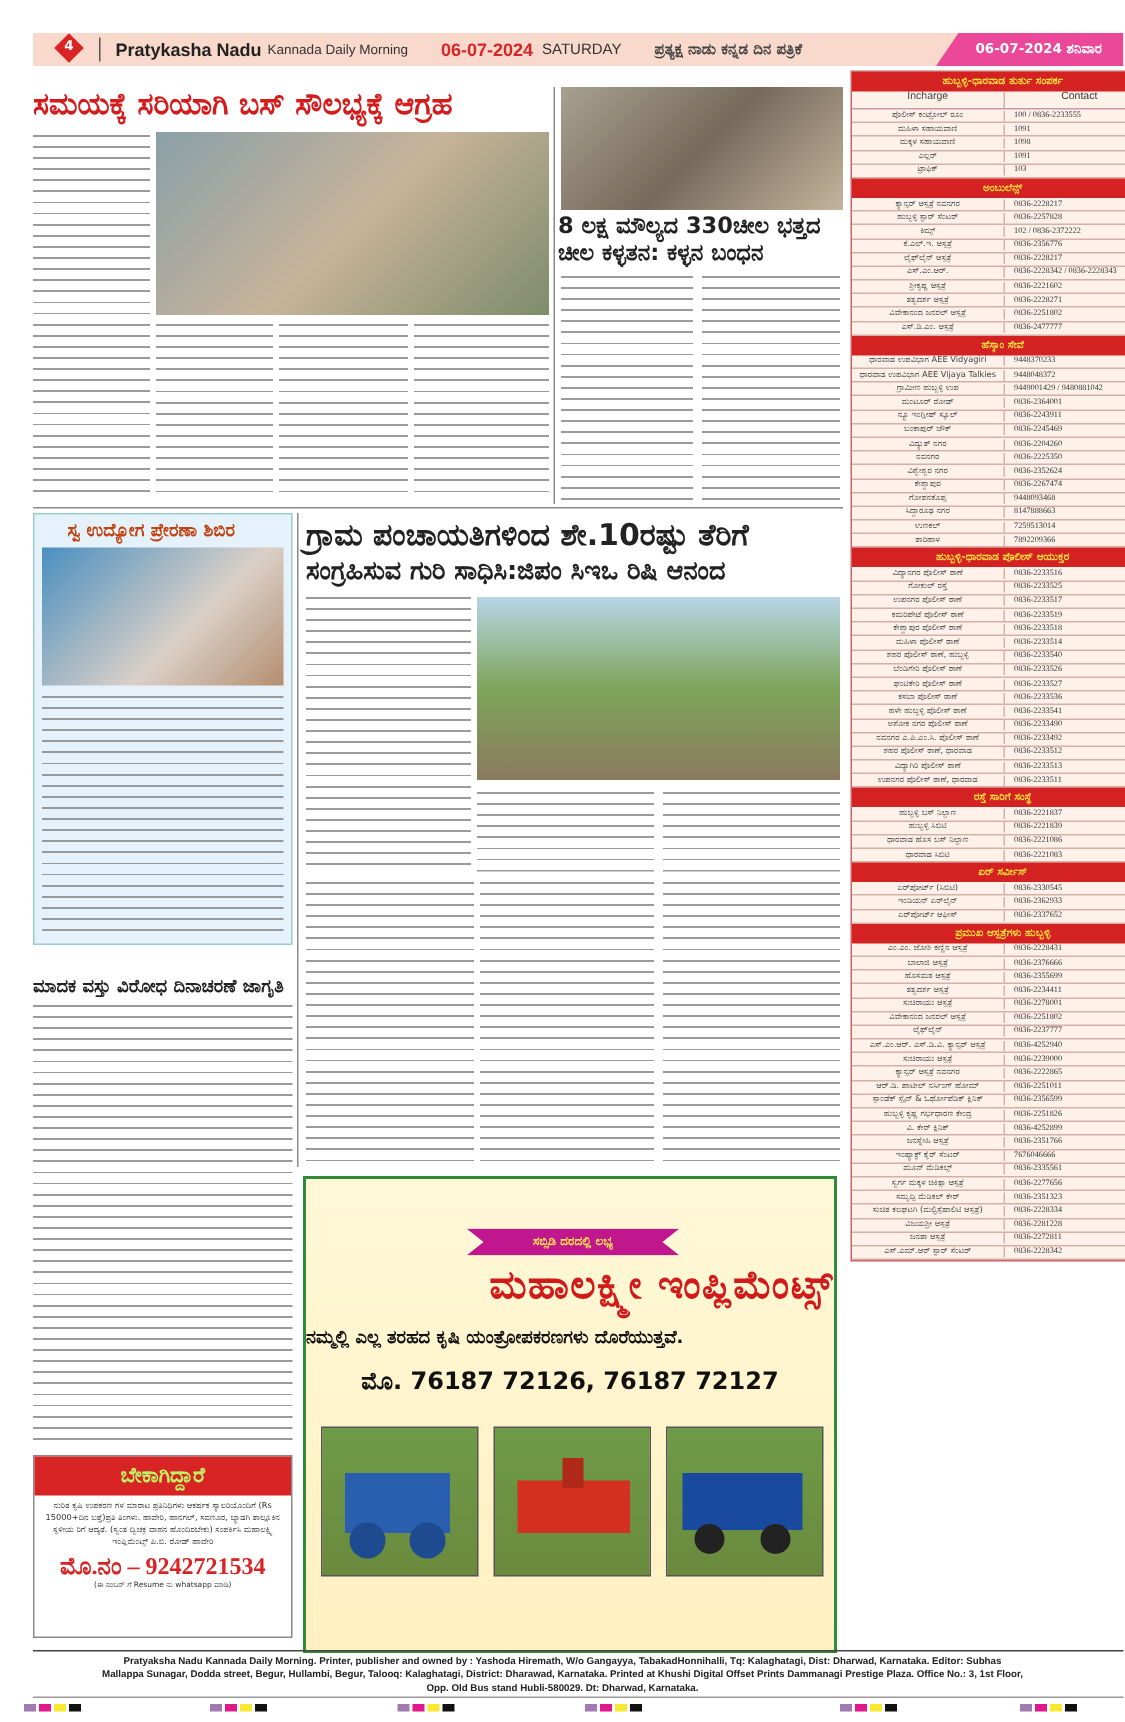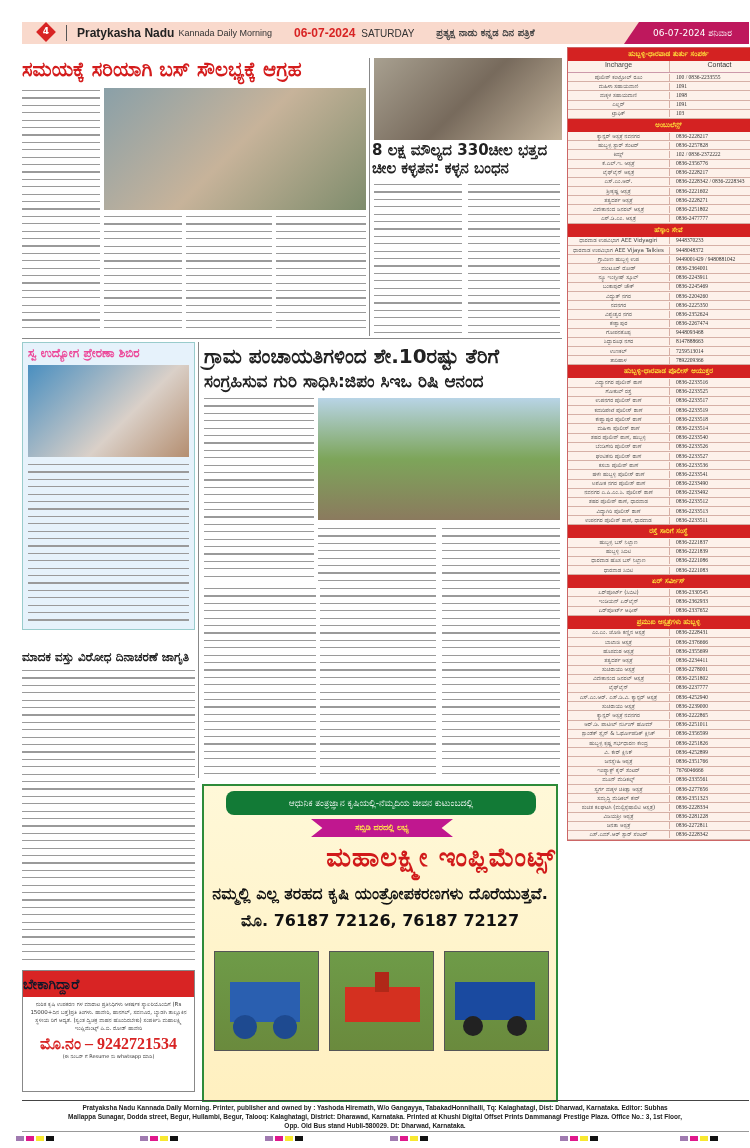--- a/index.html
+++ b/index.html
@@ -7,44 +7,44 @@
 .hdr{position:absolute;left:22px;top:22px;width:727px;height:22px;background:#f9d9cc;display:flex;align-items:center}
 .pgno{width:22px;height:16px;margin-left:14px;position:relative}
 .pgno .dia{position:absolute;left:3px;top:0;width:14px;height:14px;background:#d82424;transform:rotate(45deg)}
 .pgno span{position:absolute;left:0;top:1px;width:20px;text-align:center;color:#fff;font-size:9px;font-weight:bold;z-index:2}
 .vsep{width:1px;height:16px;background:#555;margin:0 10px 0 8px}
 .brand{font-family:"Liberation Sans",sans-serif;font-weight:bold;font-size:12px;color:#222}
 .brand-sub{font-family:"Liberation Sans",sans-serif;font-size:9px;color:#333;margin-left:4px}
 .hdate{font-family:"Liberation Sans",sans-serif;font-weight:bold;font-size:12px;color:#d82424;margin-left:22px}
 .hday{font-family:"Liberation Sans",sans-serif;font-size:10px;color:#333;margin-left:6px}
 .kn-brand{font-size:10px;font-weight:bold;color:#444;margin-left:22px}
-.hred{position:absolute;right:0;top:0;height:22px;width:125px;background:#be185d;clip-path:polygon(12% 0,100% 0,100% 100%,0 100%);display:flex;align-items:center;justify-content:center;color:#fff;font-size:9px;font-weight:normal;padding-left:12px}
+.hred{position:absolute;right:0;top:0;height:22px;width:125px;background:#ec4899;clip-path:polygon(12% 0,100% 0,100% 100%,0 100%);display:flex;align-items:center;justify-content:center;color:#fff;font-size:9px;font-weight:bold;padding-left:12px}
 .col{position:absolute;font-size:5px;line-height:7px;color:#555;text-align:justify;overflow:hidden}
 .lines{background:repeating-linear-gradient(#fff 0 2px,#9a9a9a 2px 3.2px,#fff 3.2px 7.4px)}
 .h1{position:absolute;font-weight:bold;color:#d41c1c;font-size:20px;line-height:22px;white-space:nowrap}
 .h2{position:absolute;font-weight:bold;color:#222;white-space:nowrap}
 .photo{position:absolute;background:linear-gradient(135deg,#8aa0a8,#c7b39a 50%,#7e8c6c)}
 .rule{position:absolute;background:#888}
 .ad{position:absolute;left:202px;top:784px;width:356px;height:318px;background:linear-gradient(#fff8d8,#fff0c0);border:2px solid #2e8b3a}
 .ad .g1{position:absolute;left:22px;top:5px;width:310px;height:24px;background:#127a36;border-radius:8px;color:#fff;font-size:9px;text-align:center;line-height:24px}
 .ad .rib{position:absolute;left:107px;top:33px;width:142px;height:18px;background:#c0178f;clip-path:polygon(0 0,100% 0,92% 50%,100% 100%,0 100%,8% 50%);color:#ffe24a;font-size:8px;font-weight:bold;text-align:center;line-height:18px}
 .ad .big{position:absolute;left:0;width:100%;top:56px;text-align:right;color:#d11a1a;font-weight:bold;font-size:26px;letter-spacing:1px}
-.ad .sub{position:absolute;left:0;width:100%;top:98px;text-align:center;font-size:16px;font-weight:bold;color:#111}
+.ad .sub{position:absolute;left:0;width:100%;top:98px;font-size:12px;font-weight:bold;color:#111}
 .ad .ph{position:absolute;left:0;width:100%;top:125px;text-align:center;font-size:16px;font-weight:bold;color:#111}
 .ad .mach{position:absolute;top:165px;width:105px;height:100px;background:linear-gradient(#6e9b48,#6a8a3d);border:1px solid #555}
 .ad .foot{position:absolute;left:0;bottom:0;width:100%;height:22px;background:#127a36;color:#fff;font-size:8px;text-align:center;line-height:22px}
 .tbl{position:absolute;left:567px;top:47px;width:203px;border:1px solid #c66;background:#fdf1ea}
 .tbl .sec{background:#d42222;color:#ffdf3a;font-weight:bold;font-size:7px;text-align:center;height:13px;line-height:13px}
 .tbl .hd{display:flex;font-size:7px;color:#333;font-family:"Liberation Sans",sans-serif;height:12px;line-height:12px;border-bottom:1px solid #c9a}
 .tbl .row{display:flex;border-bottom:1px solid #d6b0a6;font-size:5.5px;min-height:9.2px;align-items:center}
 .tbl .c1{width:102px;text-align:center;border-right:1px solid #d6b0a6;color:#444;padding:0 2px;line-height:7px}
 .tbl .c2{flex:1;padding-left:6px;font-family:"Liberation Serif",serif;color:#333;line-height:7px;font-size:5.5px}
 .box{position:absolute;border:1px solid #888}
 .jobs{position:absolute;left:22px;top:970px;width:173px;height:122px;border:1px solid #888}
-.jobs .t{background:#d82424;color:#0f172a;font-weight:bold;font-size:14px;height:26px;line-height:26px}
+.jobs .t{background:#d82424;color:#bef264;font-weight:bold;font-size:14px;text-align:center;height:26px;line-height:26px}
 .jobs .tx{font-size:5.5px;color:#333;padding:3px 6px;line-height:8px;text-align:center}
 .jobs .ph{font-size:16px;font-weight:bold;color:#d82424;text-align:center;font-family:"Liberation Serif",serif}
 .jobs .note{font-size:5px;text-align:center;color:#333}
 .imprint{position:absolute;left:0;top:1103px;width:750px;text-align:center;font-family:"Liberation Sans",sans-serif;font-size:6.5px;color:#222;line-height:9px;font-weight:bold}
 .cmyk{position:absolute;top:1136px;display:flex;gap:2px}
 .cmyk i{display:block;width:8px;height:5px}
 </style>
 </head>
 <body>
 
@@ -71,40 +71,39 @@
 <div class="rule" style="left:369px;top:58px;width:1px;height:278px"></div>
 
 <div class="photo" style="left:374px;top:58px;width:188px;height:82px;background:linear-gradient(135deg,#a8a090,#776a5c 50%,#c4b49c)"></div>
 <div class="h2" style="left:372px;top:142px;font-size:15px;line-height:17px">8 ಲಕ್ಷ ಮೌಲ್ಯದ 330ಚೀಲ ಭತ್ತದ</div>
 <div class="h2" style="left:372px;top:160px;font-size:15px;line-height:17px">ಚೀಲ ಕಳ್ಳತನ: ಕಳ್ಳನ ಬಂಧನ</div>
 <div class="col lines" style="left:374px;top:182px;width:88px;height:152px"></div>
 <div class="col lines" style="left:468px;top:182px;width:92px;height:152px"></div>
 <div class="rule" style="left:22px;top:338px;width:540px;height:1px"></div>
 
 <div class="box" style="left:22px;top:342px;width:173px;height:288px;background:#e6f2fb;border-color:#9cc"></div>
-<div class="h2" style="left:28px;top:346px;font-size:12px;color:#ec4899">ಸ್ವ ಉದ್ಯೋಗ ಪ್ರೇರಣಾ ಶಿಬಿರ</div>
+<div class="h2" style="left:45px;top:346px;font-size:12px;color:#c2410c">ಸ್ವ ಉದ್ಯೋಗ ಪ್ರೇರಣಾ ಶಿಬಿರ</div>
 <div class="photo" style="left:28px;top:365px;width:161px;height:92px;background:linear-gradient(135deg,#4a8fc0,#dad0c8 60%,#b48e70)"></div>
 <div class="col lines" style="left:28px;top:462px;width:161px;height:164px;background:repeating-linear-gradient(#e6f2fb 0 2px,#9a9a9a 2px 3.2px,#e6f2fb 3.2px 7.4px)"></div>
 
 <div class="h2" style="left:22px;top:650px;font-size:12px">ಮಾದಕ ವಸ್ತು ವಿರೋಧ ದಿನಾಚರಣೆ ಜಾಗೃತಿ</div>
 <div class="col lines" style="left:22px;top:668px;width:173px;height:296px"></div>
 
 <div class="rule" style="left:198px;top:342px;width:1px;height:436px"></div>
 <div class="h2" style="left:204px;top:344px;font-size:20px;line-height:24px">ಗ್ರಾಮ ಪಂಚಾಯತಿಗಳಿಂದ ಶೇ.10ರಷ್ಟು ತೆರಿಗೆ</div>
 <div class="h2" style="left:204px;top:370px;font-size:17px;line-height:22px">ಸಂಗ್ರಹಿಸುವ ಗುರಿ ಸಾಧಿಸಿ:ಜಿಪಂ ಸಿಇಒ ರಿಷಿ ಆನಂದ</div>
 <div class="col lines" style="left:204px;top:396px;width:110px;height:185px"></div>
 <div class="photo" style="left:318px;top:398px;width:242px;height:122px;background:linear-gradient(180deg,#b8d4e6,#7da55a 50%,#8b7a5e)"></div>
 <div class="col lines" style="left:318px;top:526px;width:118px;height:55px"></div>
 <div class="col lines" style="left:442px;top:526px;width:118px;height:55px"></div>
 <div class="col lines" style="left:204px;top:586px;width:112px;height:190px"></div>
 <div class="col lines" style="left:320px;top:586px;width:116px;height:190px"></div>
 <div class="col lines" style="left:442px;top:586px;width:118px;height:190px"></div>
 
 <div class="ad">
-  <div class="g1">ಆಧುನಿಕ ತಂತ್ರಜ್ಞಾನ ಕೃಷಿಯಲ್ಲಿ-ನೆಮ್ಮದಿಯ ಜೀವನ ಕುಟುಂಬದಲ್ಲಿ</div>
   <div class="rib">ಸಬ್ಸಿಡಿ ದರದಲ್ಲಿ ಲಭ್ಯ</div>
   <div class="big">ಮಹಾಲಕ್ಷ್ಮೀ ಇಂಪ್ಲಿಮೆಂಟ್ಸ್</div>
   <div class="sub">ನಮ್ಮಲ್ಲಿ ಎಲ್ಲ ತರಹದ ಕೃಷಿ ಯಂತ್ರೋಪಕರಣಗಳು ದೊರೆಯುತ್ತವೆ.</div>
   <div class="ph">ಮೊ. 76187 72126, 76187 72127</div>
   <div class="mach" style="left:10px"><svg width="103" height="98">
         <rect x="15" y="30" width="70" height="40" fill="#2a5fb0"></rect>
         <circle cx="30" cy="75" r="12" fill="#1e4a90"></circle>
         <circle cx="70" cy="75" r="12" fill="#1e4a90"></circle>
       </svg></div>
   <div class="mach" style="left:125px"><svg width="103" height="98">

